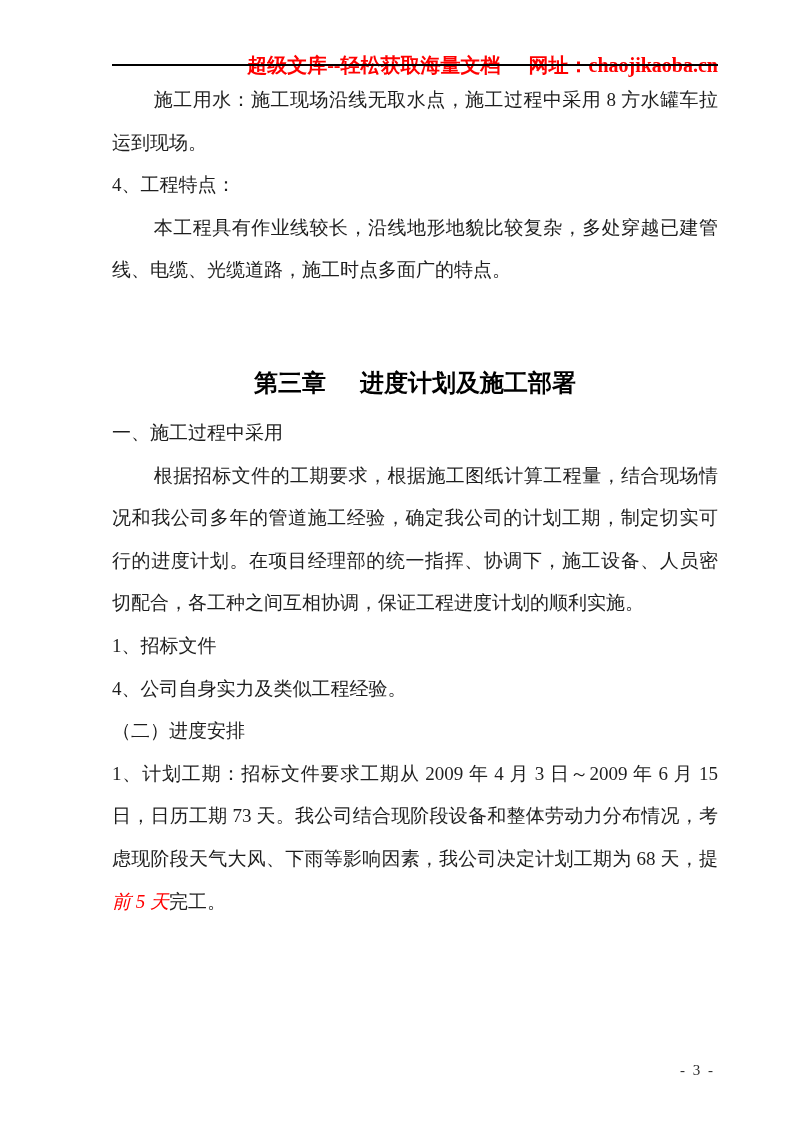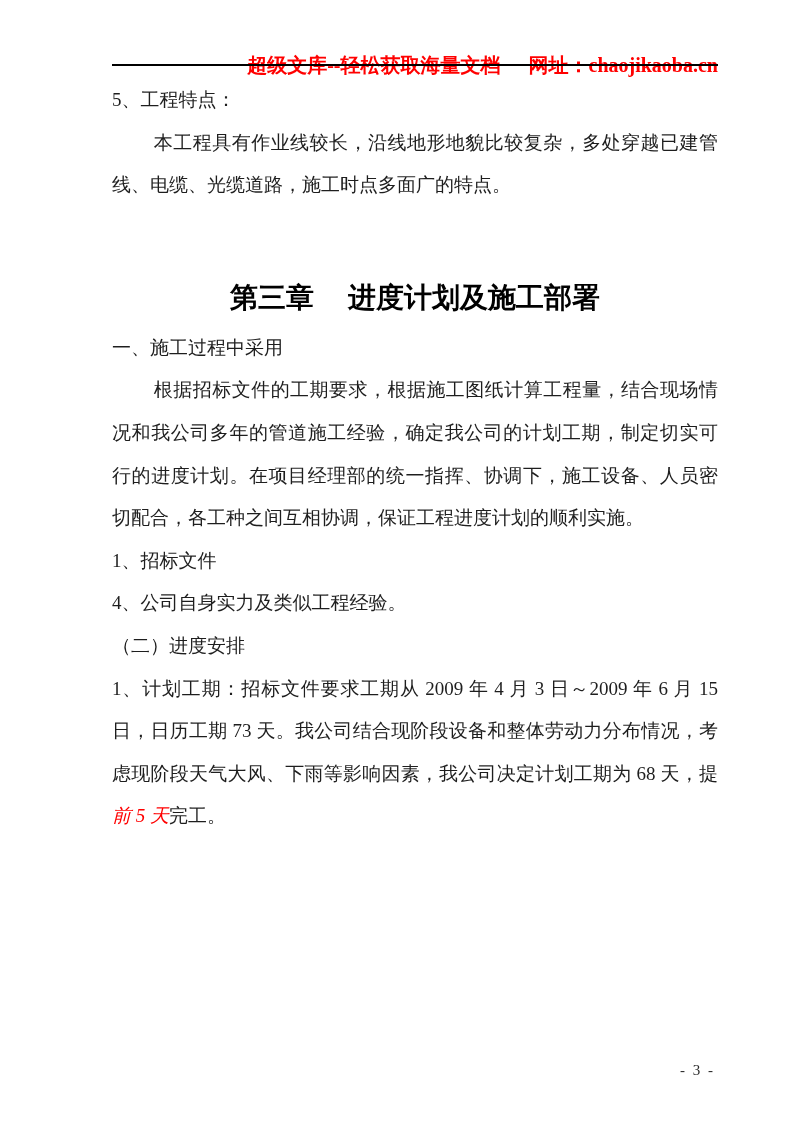--- a/index.html
+++ b/index.html
@@ -32,21 +32,21 @@
     font-size: 19px;
     line-height: 42.6px;
     text-align: justify;
     color: #1e1e1e;
   }
   .para { margin: 0; }
   .para.indent { text-indent: 2.2em; }
   .chapter {
     font-family: "Liberation Sans", "DejaVu Sans", sans-serif;
     font-weight: bold;
-    font-size: 28px;
+    font-size: 24px;
     line-height: 46px;
     text-align: center;
     color: #000;
     margin-top: 68px;
     margin-bottom: 6px;
     text-indent: 0;
   }
   .chapter-num { margin-right: 34px; }
   .page-footer {
     position: absolute;
@@ -60,21 +60,22 @@
 </head>
 <body>
 
 <div class="page-header" id="page-header" style="color: rgb(255, 0, 0); margin-top: 21px;">
   <span>超级文库--轻松获取海量文档</span><span class="hdr-url-group"><span>网址：</span><span>chaojikaoba.cn</span></span>
 </div>
 
 <div class="header-rule"></div>
 
 <main class="content" id="content">
-    <p class="para"><span>5、工程特点：</span></p>
+    <p class="para indent"><span>施工用水：施工现场沿线无取水点，施工过程中采用 8 方水罐车拉运到现场。</span></p>
+    <p class="para"><span>4、工程特点：</span></p>
     <p class="para indent"><span>本工程具有作业线较长，沿线地形地貌比较复杂，多处穿越已建管线、电缆、光缆道路，施工时点多面广的特点。</span></p>
     <h1 class="chapter"><span class="chapter-num">第三章</span><span>进度计划及施工部署</span></h1>
     <p class="para"><span>一、施工过程中采用</span></p>
     <p class="para indent"><span>根据招标文件的工期要求，根据施工图纸计算工程量，结合现场情况和我公司多年的管道施工经验，确定我公司的计划工期，制定切实可行的进度计划。在项目经理部的统一指挥、协调下，施工设备、人员密切配合，各工种之间互相协调，保证工程进度计划的顺利实施。</span></p>
     <p class="para"><span>1、招标文件</span></p>
     <p class="para"><span>4、公司自身实力及类似工程经验。</span></p>
     <p class="para"><span>（二）进度安排</span></p>
     <p class="para"><span>1、计划工期：招标文件要求工期从 2009 年 4 月 3 日～2009 年 6 月 15 日，日历工期 73 天。我公司结合现阶段设备和整体劳动力分布情况，考虑现阶段天气大风、下雨等影响因素，我公司决定计划工期为 68 天，提</span><span style="color: rgb(255, 0, 0); font-style: italic;">前 5 天</span><span>完工。</span></p>
   </main>
 

